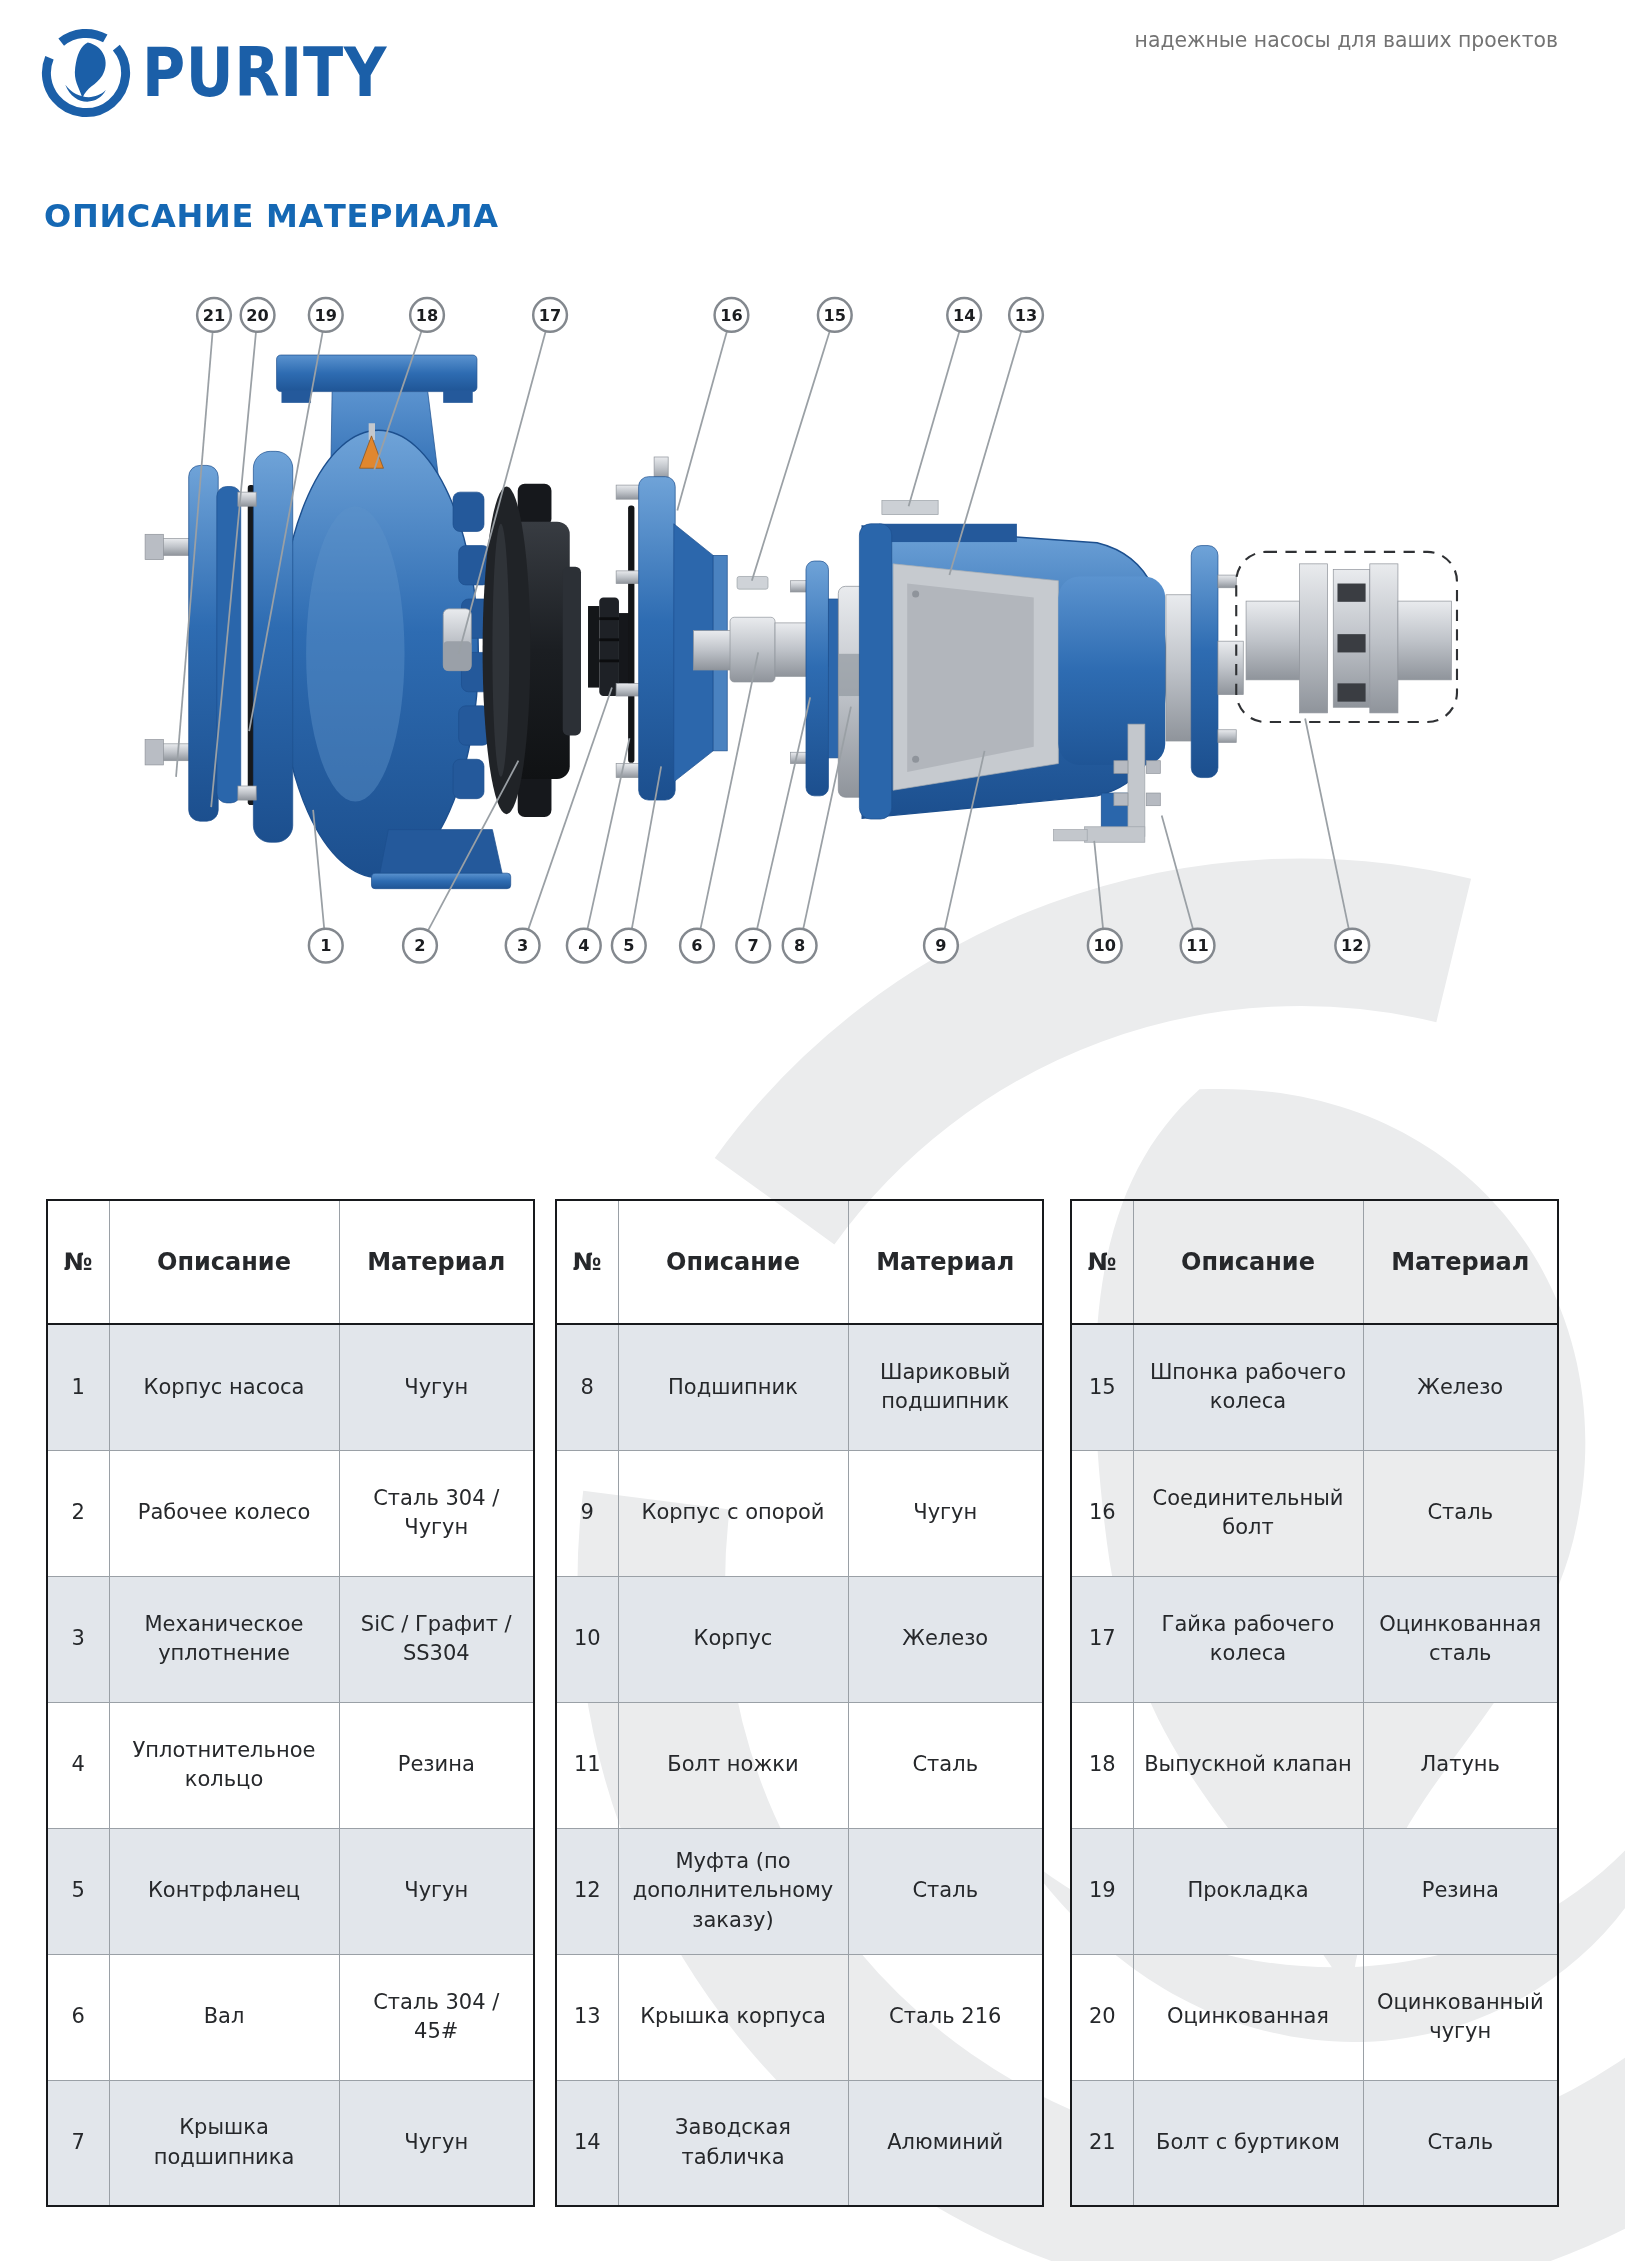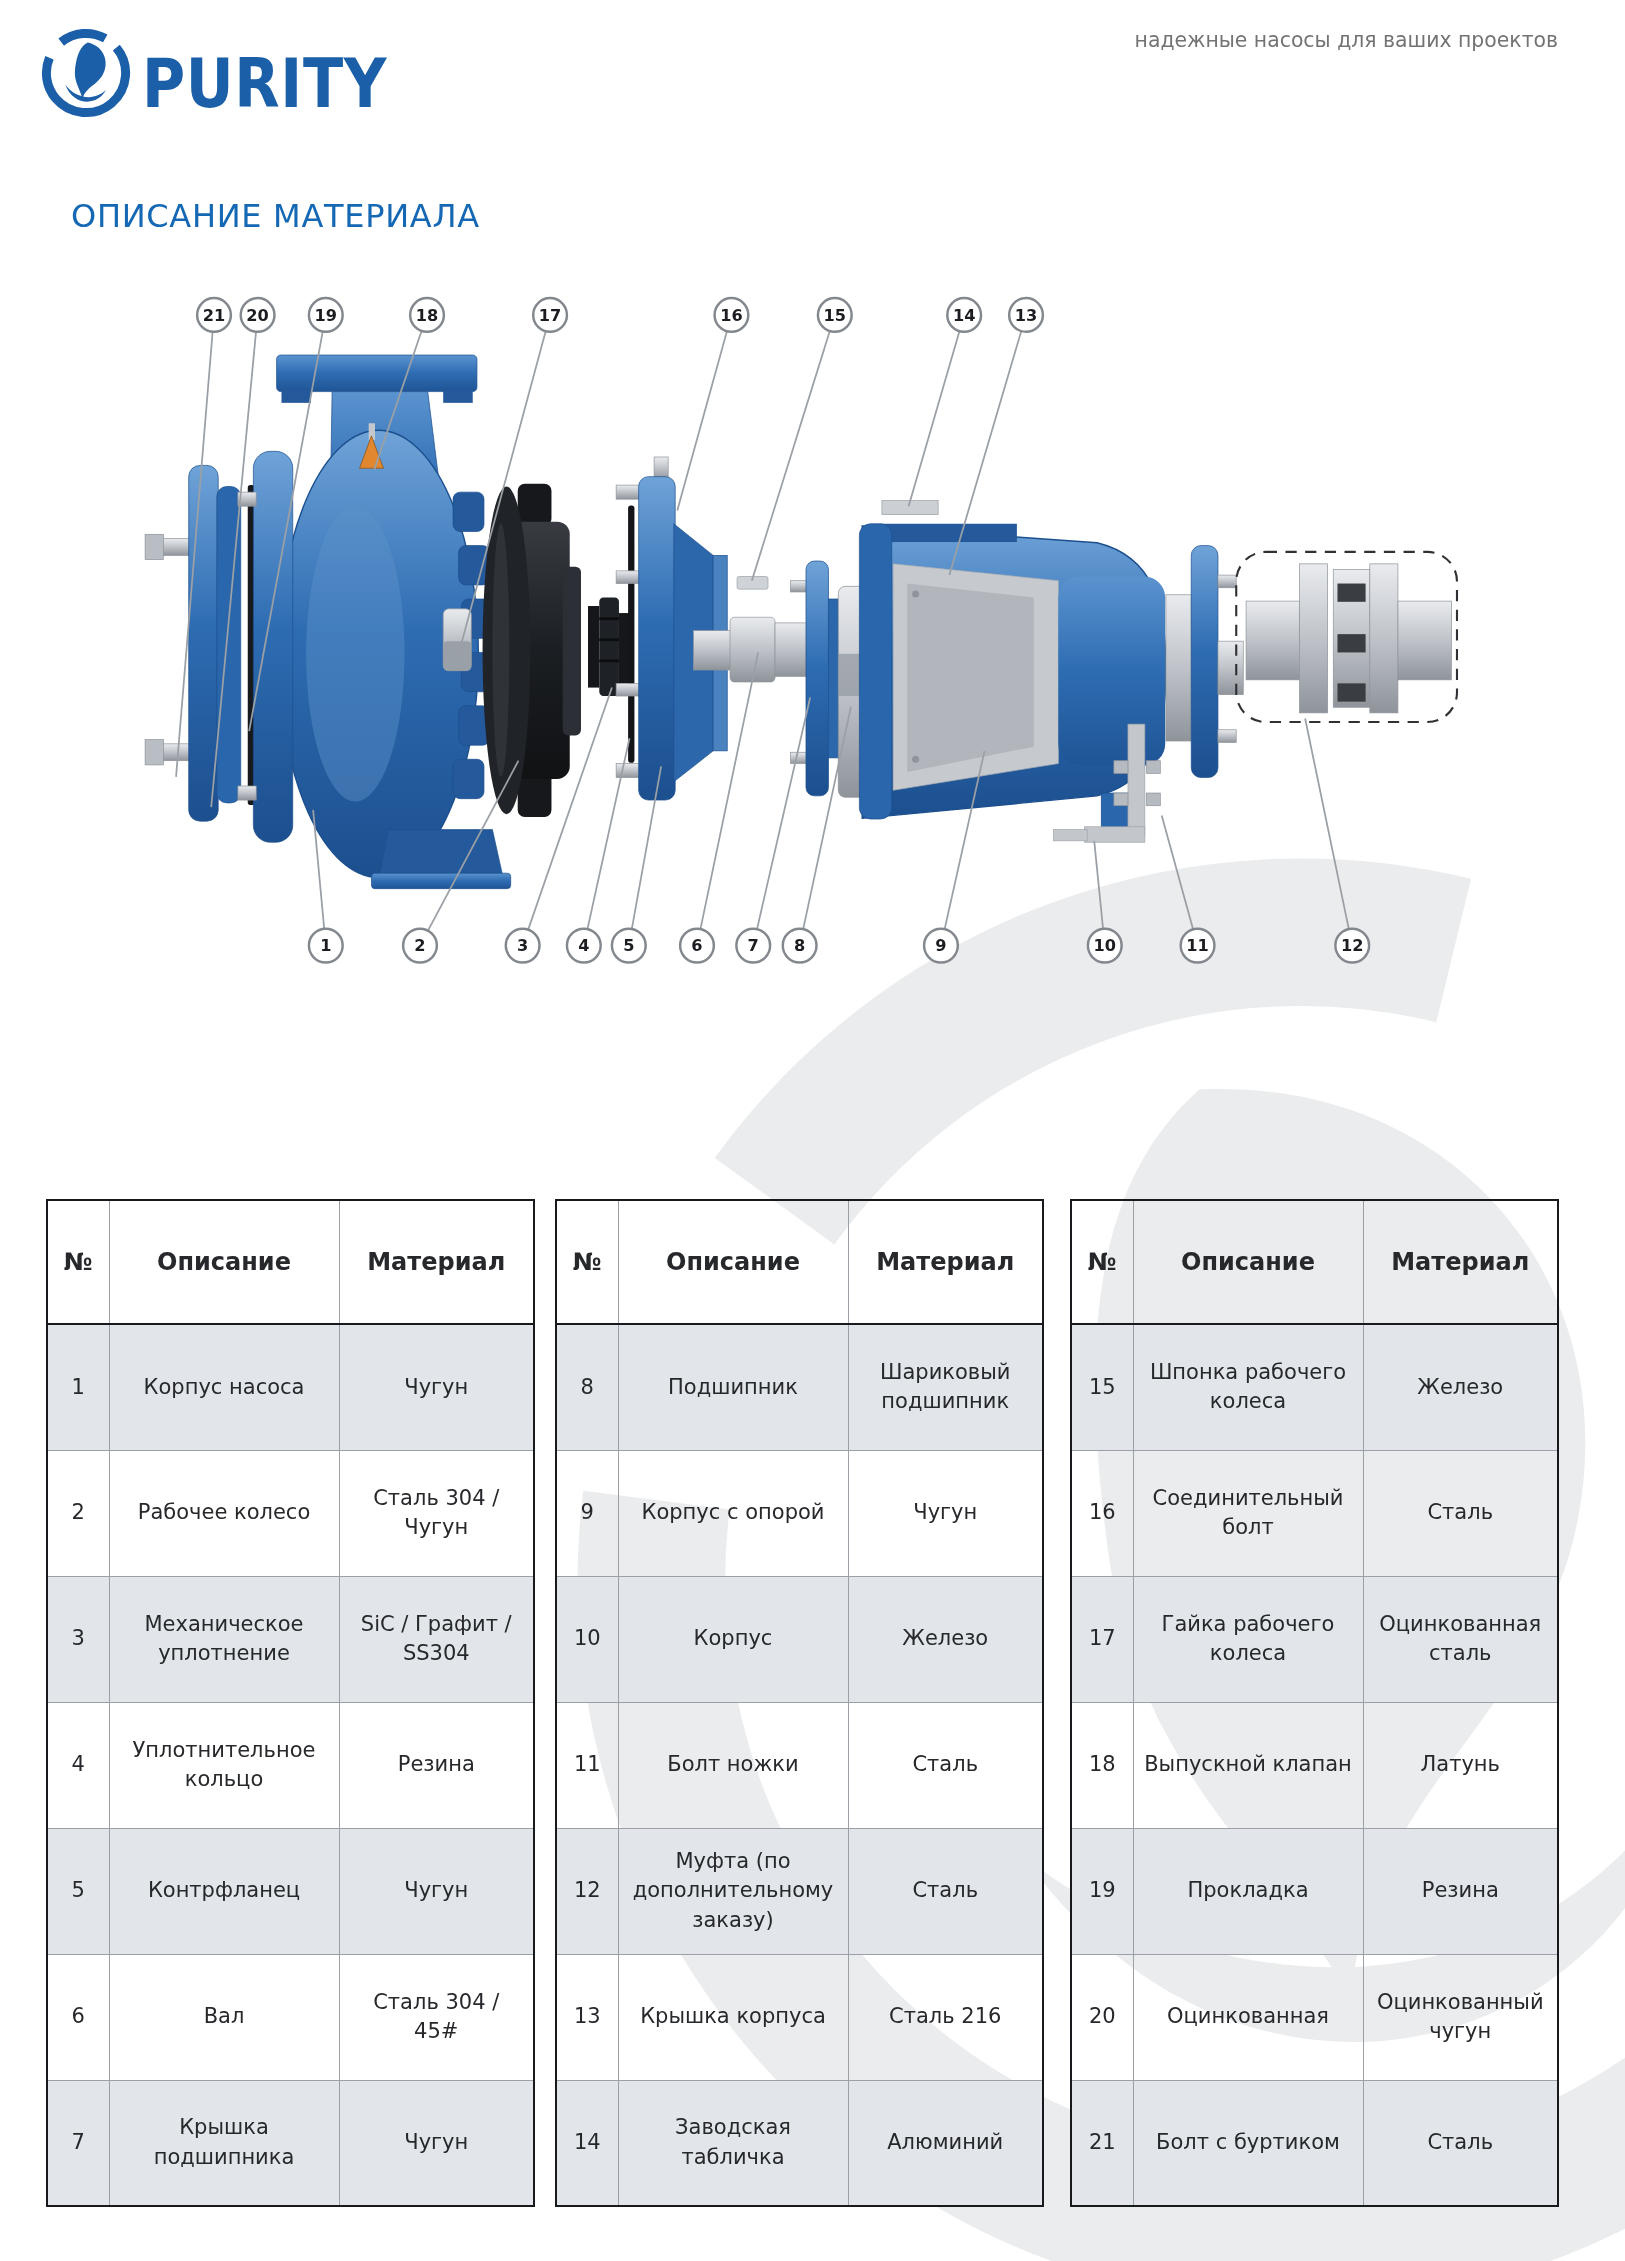--- a/index.html
+++ b/index.html
@@ -4,33 +4,33 @@
 <style>
   html,body{margin:0;padding:0;}
   body{
     width:1626px;height:2261px;position:relative;overflow:hidden;
     background:#ffffff;font-family:"DejaVu Sans", "Liberation Sans", sans-serif;
   }
   .layer{position:absolute;left:0;top:0;}
   #watermark-svg{z-index:0;}
   #diagram-svg{z-index:1;}
   .header{
-    position:absolute;left:41px;top:28px;display:flex;align-items:flex-end;gap:11.2px;z-index:2;
+    position:absolute;left:41px;top:28px;display:flex;align-items:center;gap:11.2px;z-index:2;
   }
   .logo-icon-svg{width:90px;height:90px;display:block;color:#1b5fa8;}
   .logo-text{
     font-size:67px;font-weight:bold;color:#1b5fa8;letter-spacing:0.7px;
     transform:scaleX(.88);transform-origin:left center;line-height:1;
   }
   .tagline{
     position:absolute;right:68px;top:28px;font-size:20.4px;color:#737373;z-index:2;
   }
   .heading{
-    position:absolute;left:44px;top:197px;font-size:32px;font-weight:normal;
-    color:#1568b4;letter-spacing:0.7px;z-index:2;margin-left:27px;
+    position:absolute;left:44px;top:197px;font-size:32px;font-weight:bold;
+    color:#1568b4;letter-spacing:0.7px;z-index:2;
   }
   table.mat-table{
     position:absolute;top:1199px;width:487px;z-index:2;
     border-collapse:collapse;table-layout:fixed;background:transparent;
     border:2.1px solid #17191c;
   }
   #table-0{left:46px;} #table-1{left:555px;} #table-2{left:1070px;}
   .mat-table th,.mat-table td{
     border:0.7px solid #9aa0a6;text-align:center;vertical-align:middle;
     color:#26282b;padding:4.2px 9.8px;word-wrap:break-word;

